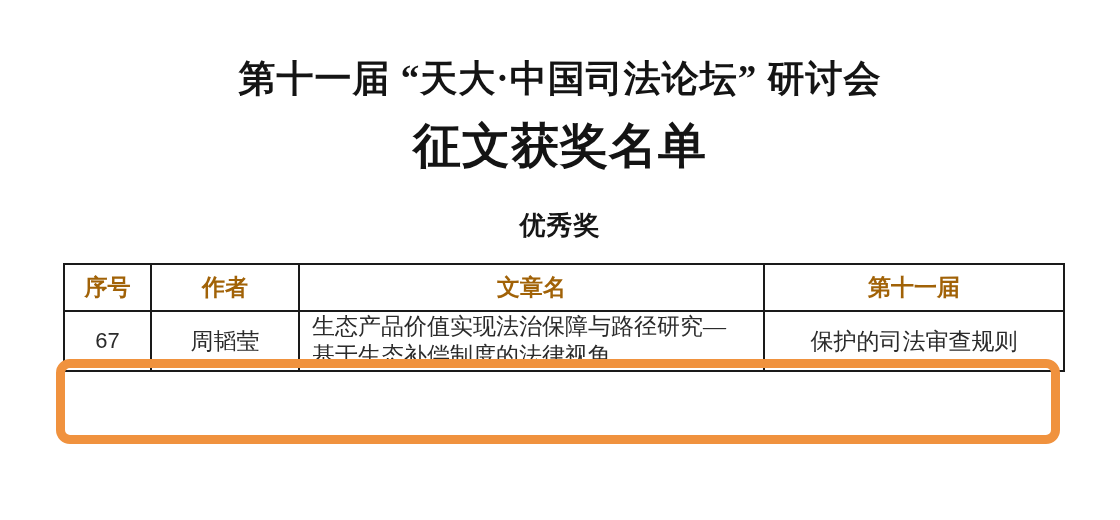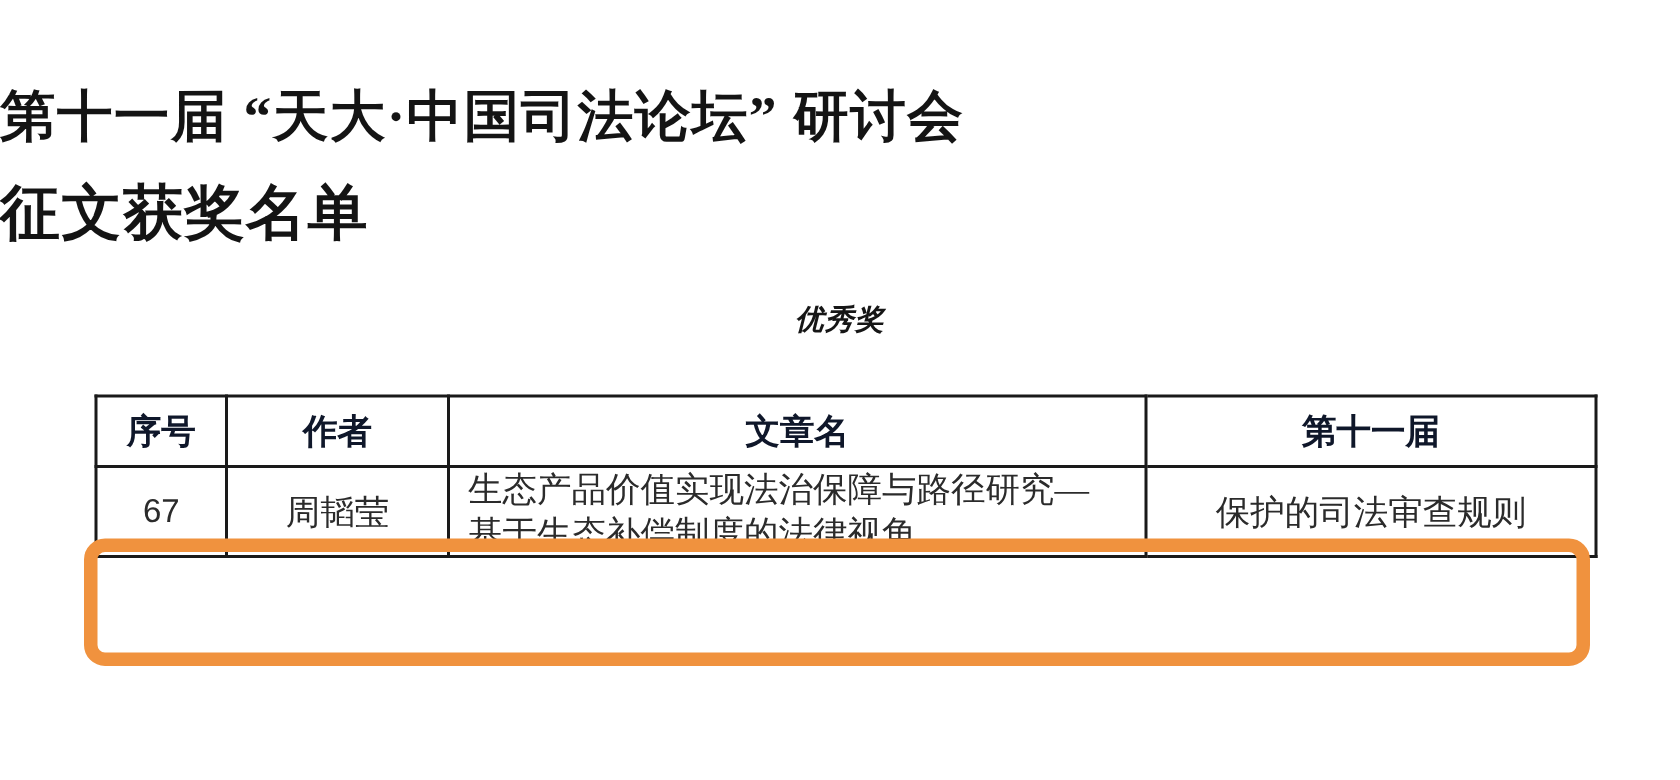--- a/index.html
+++ b/index.html
@@ -12,38 +12,37 @@
     font-family: "Liberation Serif", serif;
     color: #1c1c1c;
   }
   .doc {
     position: relative;
     width: 1120px;
     height: 520px;
     background: #ffffff;
   }
   .doc-title {
-    text-align: left;
+    text-align: center;
     font-weight: bold;
     font-size: 37px;
     line-height: 1;
     color: #141414;
     letter-spacing: 1px;
   }
   .doc-title.line1 { padding-top: 60px; }
-  .doc-title.line2 { padding-top: 25px; font-size: 40px; }
+  .doc-title.line2 { padding-top: 25px; font-size: 48px; }
   .section-heading {
     text-align: center;
     font-family: "Liberation Sans", sans-serif;
     font-weight: bold;
-    font-size: 19px;
+    font-size: 26px;
     color: #161616;
     padding-top: 38px;
     letter-spacing: 1px;
-    font-style: italic;
   }
   table.award-table {
     position: absolute;
     left: 63px;
     top: 263px;
     width: 1000px;
     border-collapse: collapse;
     table-layout: fixed;
   }
   .award-table th, .award-table td {
@@ -51,21 +50,21 @@
     padding: 0;
     vertical-align: middle;
     text-align: center;
     overflow: hidden;
   }
   .award-table th {
     font-family: "Liberation Sans", sans-serif;
     font-weight: bold;
     font-size: 23px;
     height: 45px;
-    color: #0f172a;
+    color: #a16207;
   }
   .award-table td {
     font-size: 23px;
     color: #2b2b2b;
   }
   .row-0 td { height: 58px; }
   .row-1 td { height: 60px; }
   .row-2 td { height: 61px; }
   td.c-no { font-family: "Liberation Sans", sans-serif; font-size: 22px; }
   td.c-title.left {

